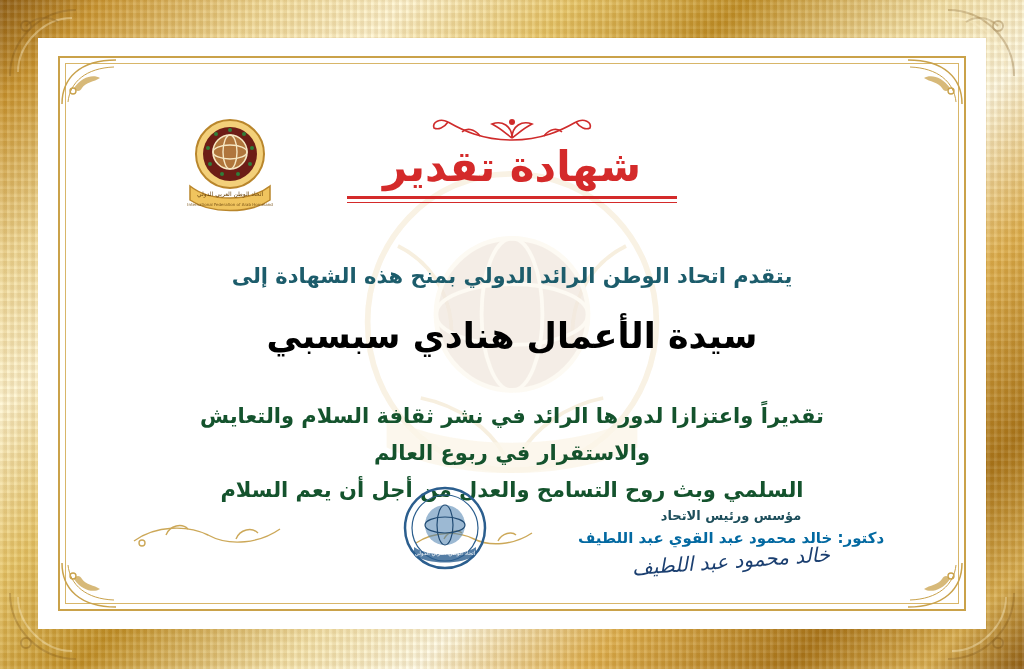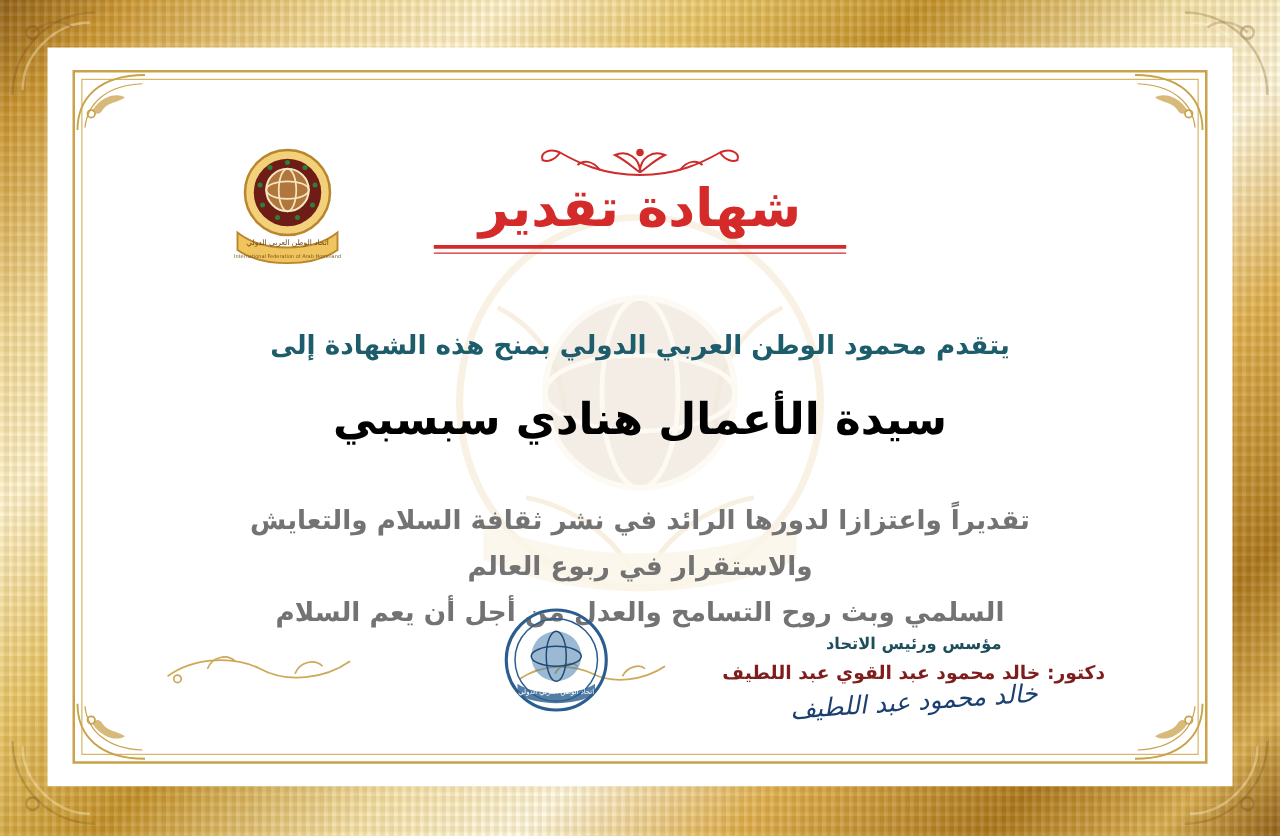--- a/index.html
+++ b/index.html
@@ -156,42 +156,42 @@
     font-weight: bold;
     color: #000;
     letter-spacing: 1px;
   }
 
   .body-text {
     position: absolute;
     top: 330px; left: 70px; right: 70px;
     font-size: 21px;
     font-weight: bold;
-    color: #737373;
+    color: #14532d;
     line-height: 1.75;
   }
 
   
   .sign-area {
     position: absolute;
     bottom: 26px; right: 56px;
     width: 330px;
     text-align: center;
     color: #123f4a;
   }
   .sign-role {
     font-size: 13px;
     font-weight: bold;
     color: #1d4e5b;
   }
   .sign-name {
     font-size: 15px;
     font-weight: bold;
     margin-top: 6px;
-    color: #7f1d1d;
+    color: #0369a1;
   }
   .signature-script {
     margin-top: 2px;
     font-family: "DejaVu Serif", serif;
     font-size: 20px;
     font-style: italic;
     color: #1b3f70;
     transform: rotate(-4deg);
     letter-spacing: -1px;
   }
@@ -331,21 +331,21 @@
             <path d="M214 6 C222 2 230 6 228 12 C224 14 218 12 214 6"></path>
             <path d="M118 20 C112 12 104 12 100 16"></path>
             <path d="M182 20 C188 12 196 12 200 16"></path>
           </g>
           <circle cx="150" cy="6" r="3" fill="#cf2b2b"></circle>
         </svg>
         <div class="cert-title">شهادة تقدير</div>
         <div class="title-underline"></div>
       </div>
 
-      <div class="intro">يتقدم محمود الوطن العربي الدولي بمنح هذه الشهادة إلى</div>
+      <div class="intro">يتقدم اتحاد الوطن الرائد الدولي بمنح هذه الشهادة إلى</div>
 
       <div class="recipient">سيدة الأعمال هنادي سبسبي</div>
 
       <div class="body-text">
         <div>تقديراً واعتزازا لدورها الرائد في نشر ثقافة السلام والتعايش</div>
         <div>والاستقرار في ربوع العالم</div>
         <div>السلمي وبث روح التسامح والعدل من أجل أن يعم السلام</div>
       </div>
 
       <svg class="flourish-right" width="120" height="26" viewBox="0 0 120 26">

